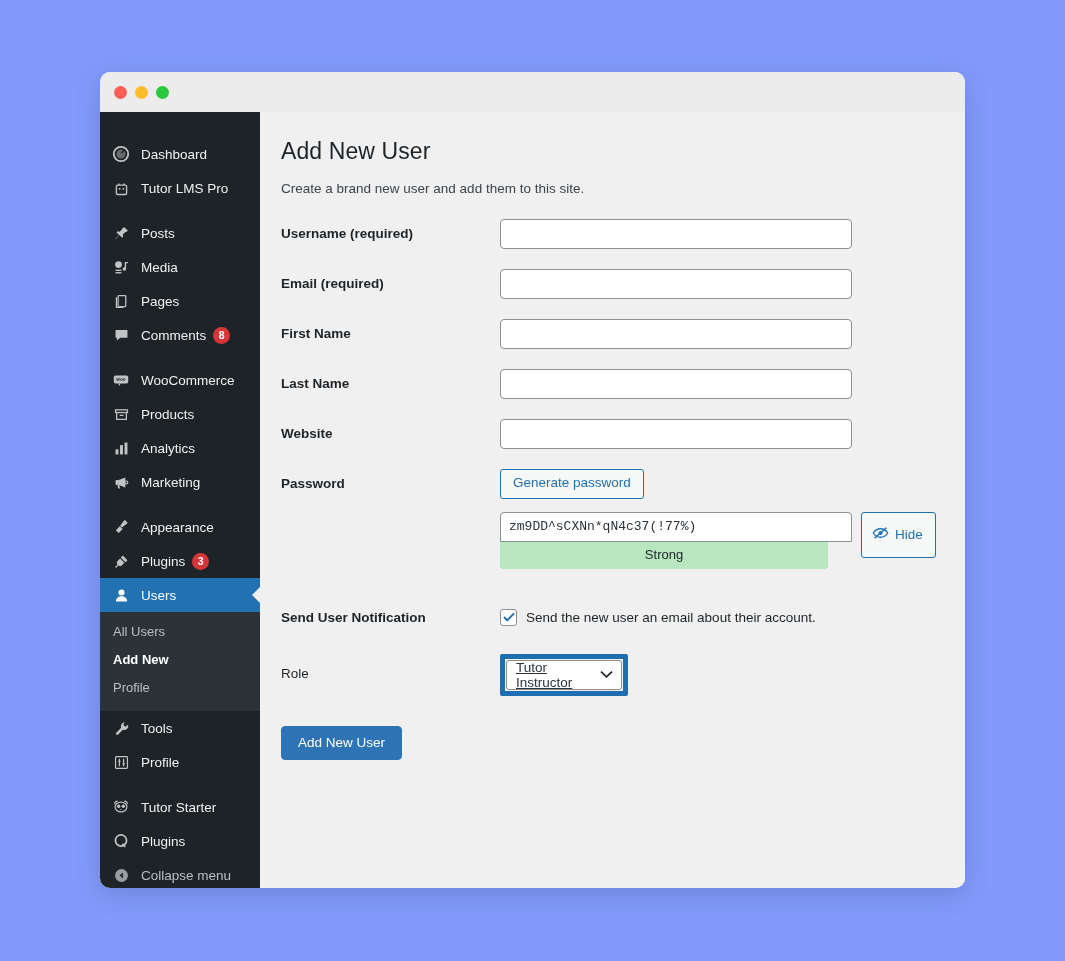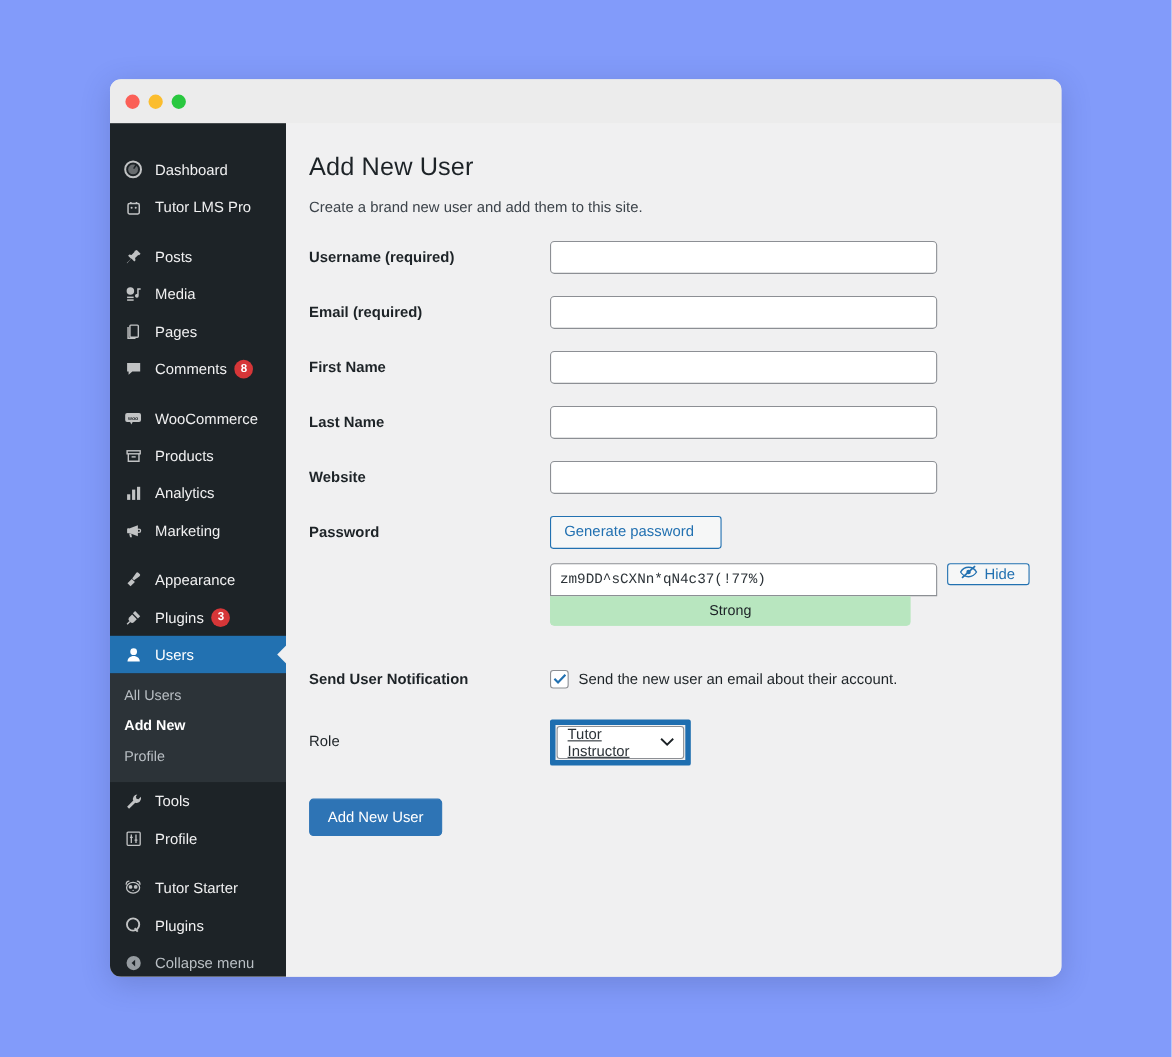--- a/index.html
+++ b/index.html
@@ -173,21 +173,21 @@
     display: block;
   }
 
   .btn-secondary {
     display: inline-block;
     border: 1px solid #2271b1;
     color: #2271b1;
     background: #f6f7f7;
     border-radius: 3px;
     font-size: 13.5px;
-    padding: 6px 24px 7px 12px;
+    padding: 6px 12px 7px 12px;
     line-height: 1.1;
     font-family: "Liberation Sans", sans-serif;
     cursor: pointer;
   }
 
   #pw-wrap {
     display: flex;
     align-items: flex-start;
     margin-top: 13px;
   }
@@ -221,21 +221,21 @@
     margin-left: 9px;
     display: inline-flex;
     align-items: center;
     gap: 6px;
     border: 1px solid #2271b1;
     color: #2271b1;
     background: #f6f7f7;
     border-radius: 3px;
     font-size: 13.5px;
     padding: 6px 12px 6px 10px;
-    height: 20px;
+    height: 46px;
     cursor: pointer;
   }
 
   #notif-row .fctl { display: flex; align-items: center; padding-top: 6px; }
   .cbox {
     width: 17px; height: 17px;
     border: 1px solid #8c8f94;
     border-radius: 3px;
     background: #fff;
     margin-right: 9px;

